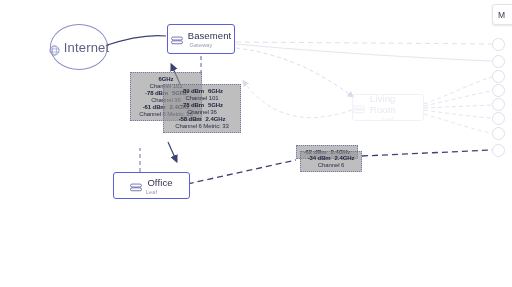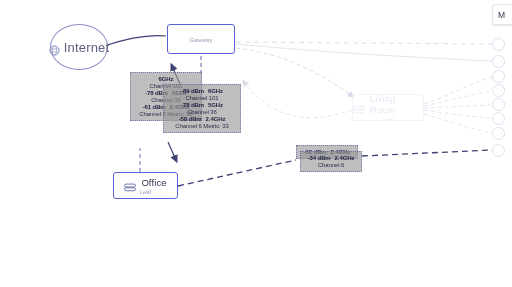--- a/index.html
+++ b/index.html
@@ -178,24 +178,33 @@
         <circle cx="6" cy="6" r="5" fill="none" stroke="#8a8fc4" stroke-width="1"></circle>
         <ellipse cx="6" cy="6" rx="2.2" ry="5" fill="none" stroke="#8a8fc4" stroke-width=".7"></ellipse>
         <line x1="1" y1="4.3" x2="11" y2="4.3" stroke="#8a8fc4" stroke-width=".7"></line>
         <line x1="1" y1="7.7" x2="11" y2="7.7" stroke="#8a8fc4" stroke-width=".7"></line>
       </svg>
     </span>
     <span class="cn-label">Internet</span>
   </div>
 
   <div class="box-node" style="left:167px; top:24px; width:68px; height:30px;">
+    <div class="bn-row">
+      <span class="router-ico">
+        <svg viewBox="0 0 14 10" width="12" height="9">
+          <rect x=".6" y="1" width="12.8" height="3.4" rx="1.7" fill="none" stroke="#5f64a8" stroke-width="1"></rect>
+          <rect x=".6" y="5.4" width="12.8" height="3.4" rx="1.7" fill="none" stroke="#5f64a8" stroke-width="1"></rect>
+        </svg>
+      </span>
+      <span class="bn-title">Basement</span>
+    </div>
     <div class="bn-sub">Gateway</div>
   </div>
 
-  <div class="box-node" style="left:113px; top:172px; width:65px; height:27px;">
+  <div class="box-node" style="left:113px; top:172px; width:77px; height:27px;">
     <div class="bn-row">
       <span class="router-ico">
         <svg viewBox="0 0 14 10" width="12" height="9">
           <rect x=".6" y="1" width="12.8" height="3.4" rx="1.7" fill="none" stroke="#5f64a8" stroke-width="1"></rect>
           <rect x=".6" y="5.4" width="12.8" height="3.4" rx="1.7" fill="none" stroke="#5f64a8" stroke-width="1"></rect>
         </svg>
       </span>
       <span class="bn-title">Office</span>
     </div>
     <div class="bn-sub">Leaf</div>

